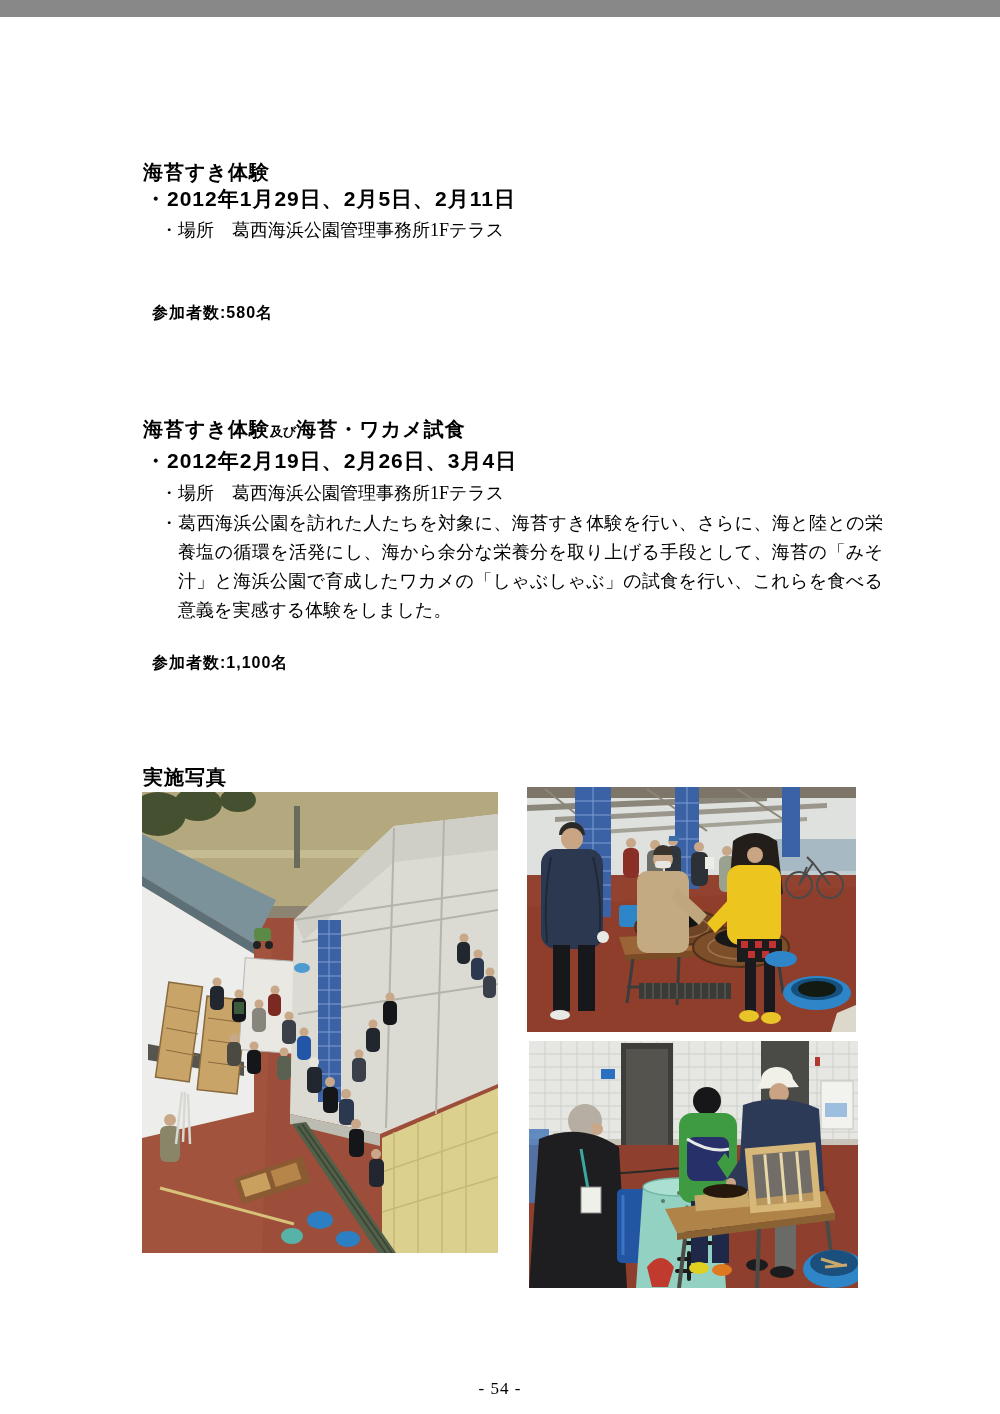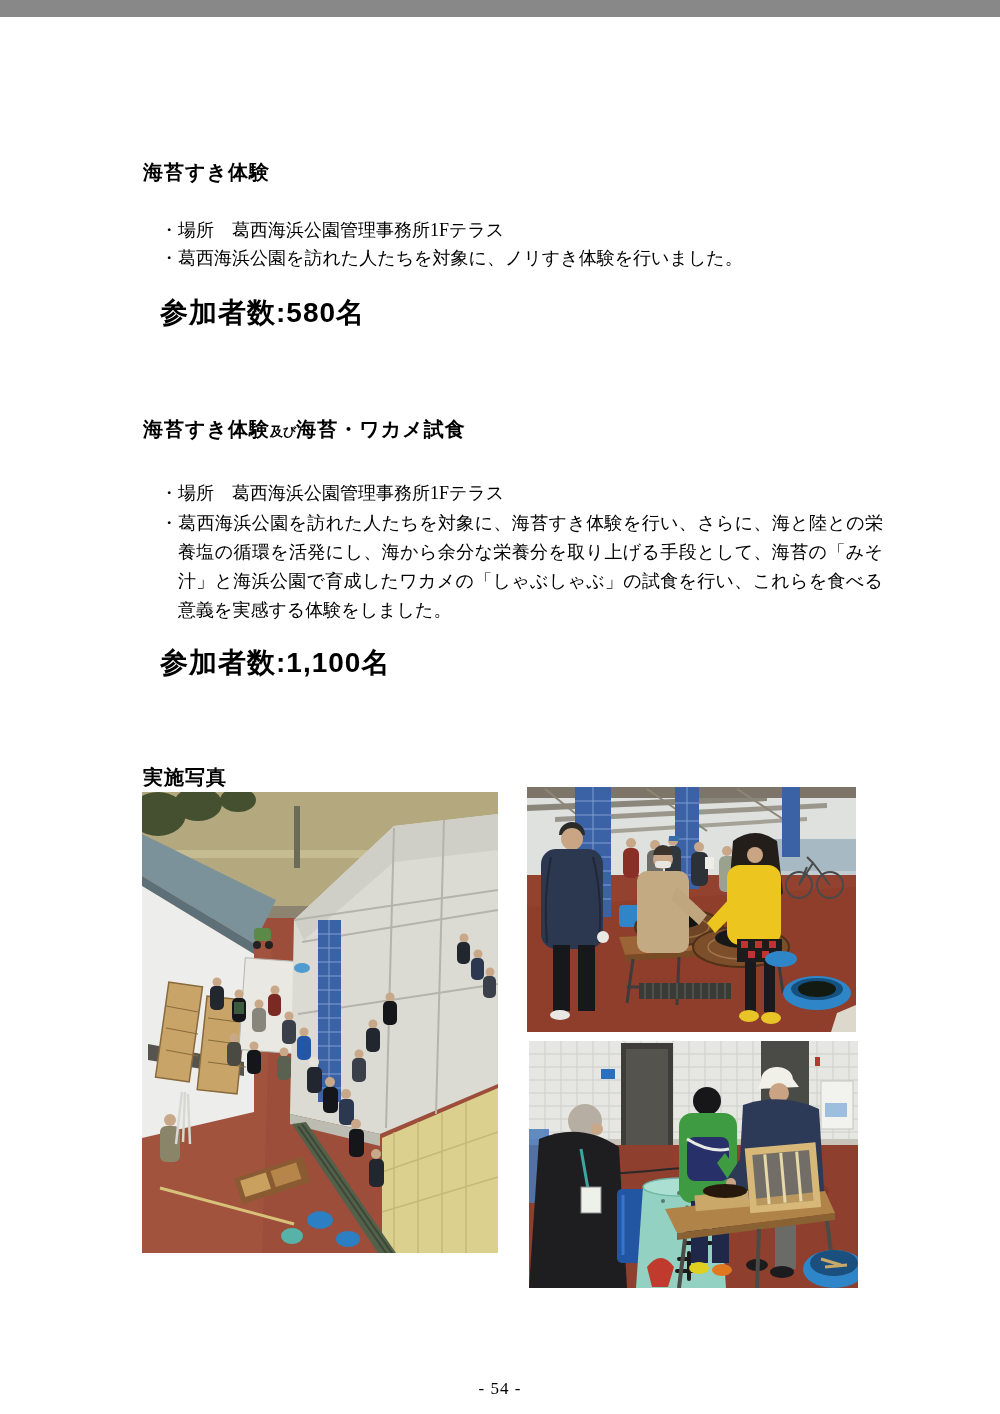--- a/index.html
+++ b/index.html
@@ -24,23 +24,23 @@
     left:145px;
     font-family:"Liberation Sans","DejaVu Sans",sans-serif;
     font-weight:bold;font-size:21px;line-height:26px;
     letter-spacing:1px;white-space:nowrap;
   }
   .body-line{
     left:160px;
     font-size:18px;line-height:24px;white-space:nowrap;
   }
   .participants{
-    left:160px;
+    left:152px;
     font-family:"Liberation Sans","DejaVu Sans",sans-serif;
-    font-weight:bold;font-size:28px;line-height:25px;
+    font-weight:bold;font-size:16px;line-height:25px;
     letter-spacing:1px;white-space:nowrap;
   }
   table.count-table{
     position:absolute;left:160px;width:694px;
     border-collapse:collapse;table-layout:fixed;
     font-size:17px;
   }
   table.count-table th,table.count-table td{
     border:1.5px solid #1a1a1a;
     font-weight:normal;text-align:center;
@@ -63,32 +63,33 @@
     left:0;width:100%;text-align:center;
     font-size:17px;letter-spacing:1px;
   }
 </style>
 </head>
 <body>
 
 <div class="page">
 
   <div class="abs sec-title" style="top:143px">海苔すき体験</div>
+  <div class="abs date-line" style="top:169px">・2012年1月29日、2月5日、2月11日</div>
   <div class="abs body-line" style="top:201px">・場所　葛西海浜公園管理事務所1Fテラス</div>
-  <div class="abs body-line" style="top:229px">・葛西海浜公園を訪れた人たちを対象に、ノリすき体験を行いました。</div>
   <div class="abs participants" style="top:283px">参加者数:580名</div>
 
   <table class="count-table" style="top:315px">
     <tbody>
   </tbody>
     </table>
 
   <div class="abs sec-title" style="top:400px">
     <span>海苔すき体験</span><span class="conj">及び</span><span>海苔・ワカメ試食</span>
   </div>
+  <div class="abs date-line" style="top:431px">・2012年2月19日、2月26日、3月4日</div>
   <div class="abs body-line" style="top:464px">・場所　葛西海浜公園管理事務所1Fテラス</div>
   <div class="abs para" style="top:492px">・葛西海浜公園を訪れた人たちを対象に、海苔すき体験を行い、さらに、海と陸との栄養塩の循環を活発にし、海から余分な栄養分を取り上げる手段として、海苔の「みそ汁」と海浜公園で育成したワカメの「しゃぶしゃぶ」の試食を行い、これらを食べる意義を実感する体験をしました。</div>
   <div class="abs participants" style="top:633px">参加者数:1,100名</div>
 
 
   <div class="abs photos-title" style="top:747px">実施写真</div>
 
   <figure class="photo" style="left:142px;top:775px;width:356px;height:461px">
     <svg width="356" height="461" viewBox="0 0 356 461" xmlns="http://www.w3.org/2000/svg">
       <rect width="356" height="461" fill="#9d4e3a"></rect>

